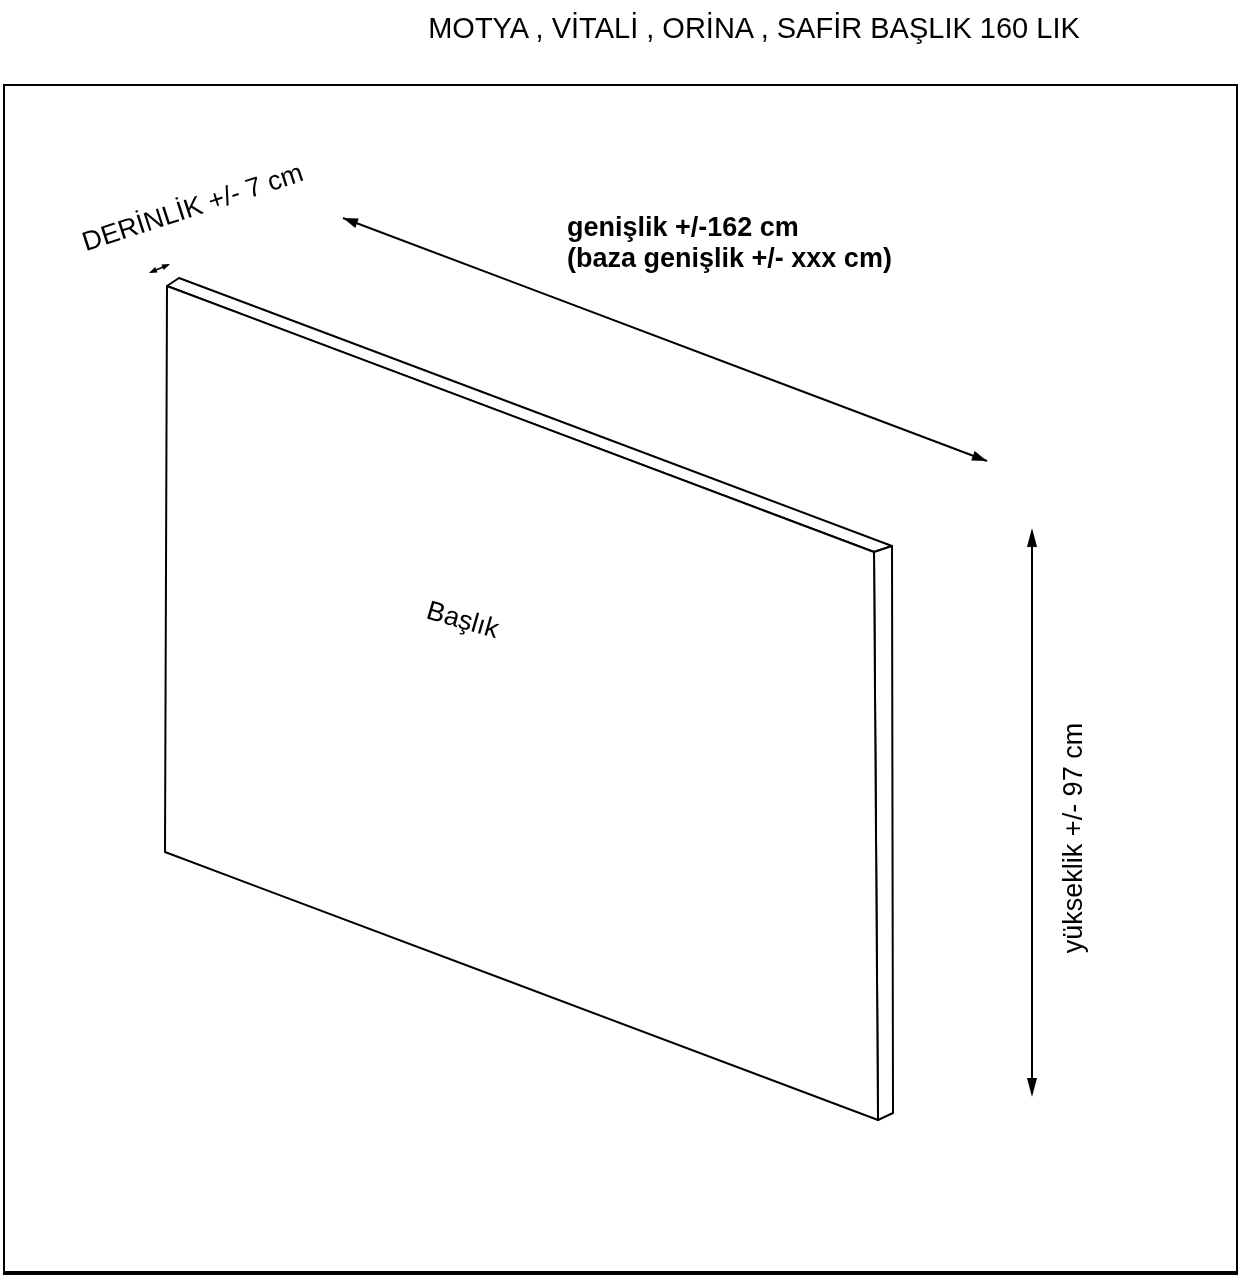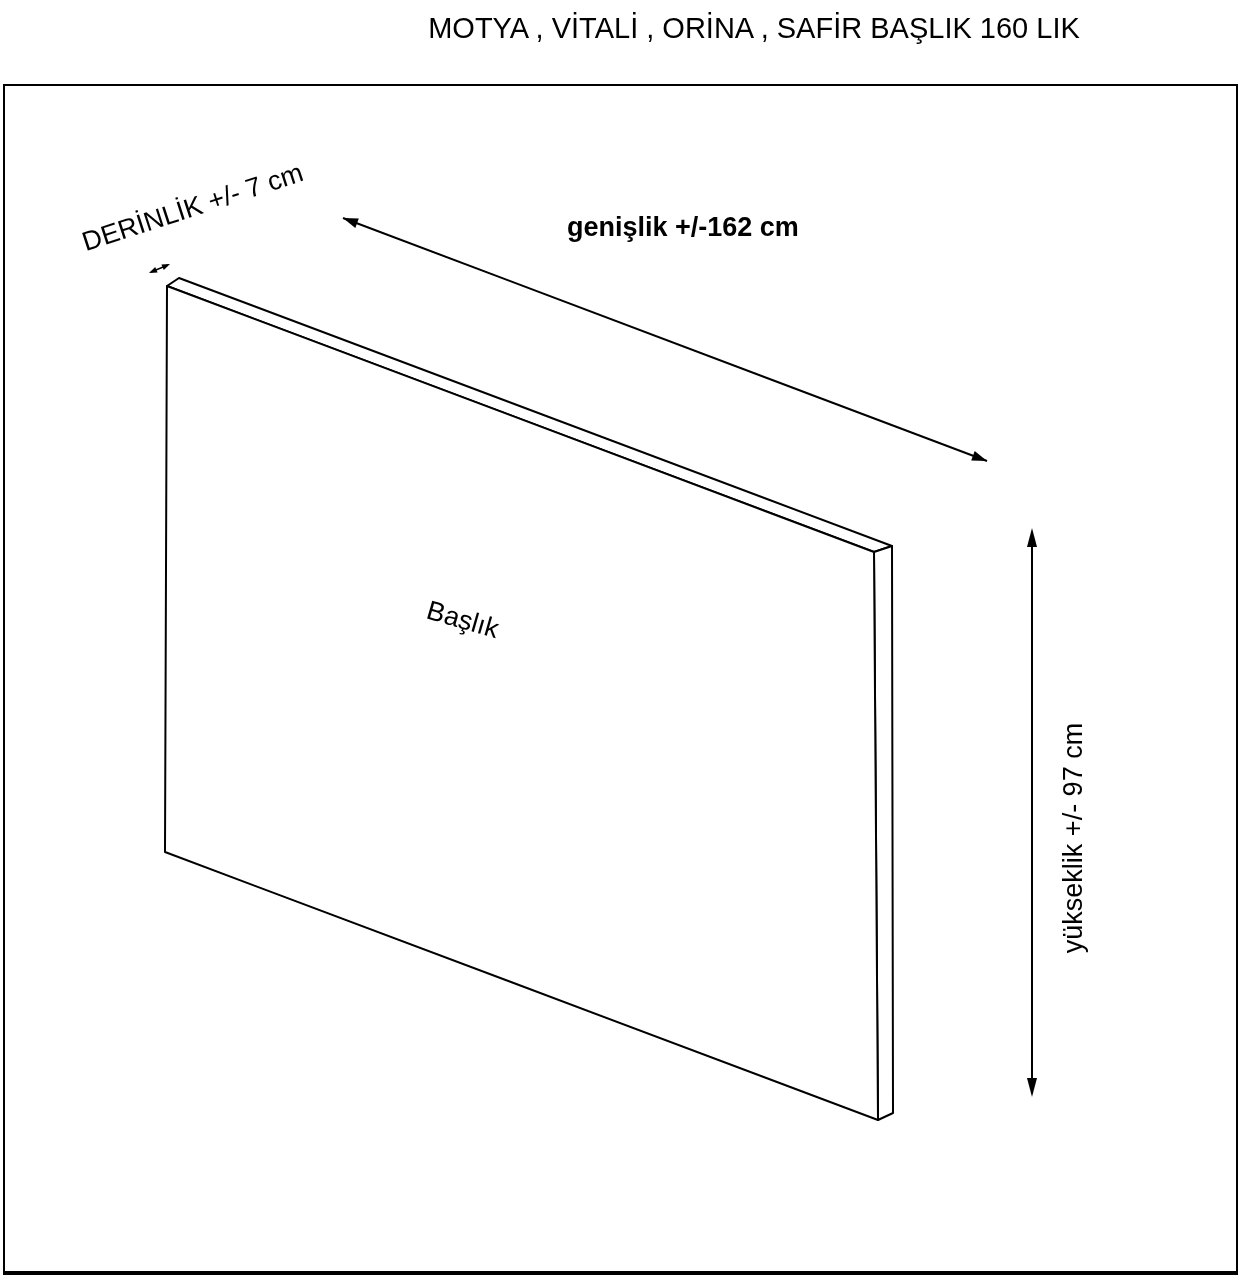--- a/index.html
+++ b/index.html
@@ -95,19 +95,20 @@
       <line x1="151" y1="272" x2="168" y2="265" stroke="#000" stroke-width="1.5"></line>
       <polygon points="149,273 157.6,272.6 155.2,267" fill="#000"></polygon>
       <polygon points="170,264 163.8,270 161.4,264.4" fill="#000"></polygon>
     </g>
   </svg>
 
   <div class="label label-depth">DERİNLİK +/- 7 cm</div>
 
   <div class="label label-width">
     <div>genişlik +/-162 cm</div>
+    <div>(baza genişlik +/- xxx cm)</div>
   </div>
 
   <div class="label label-part">Başlık</div>
 
   <div class="label label-height">yükseklik +/- 97 cm</div>
 
 </div>
 
 </body></html>

